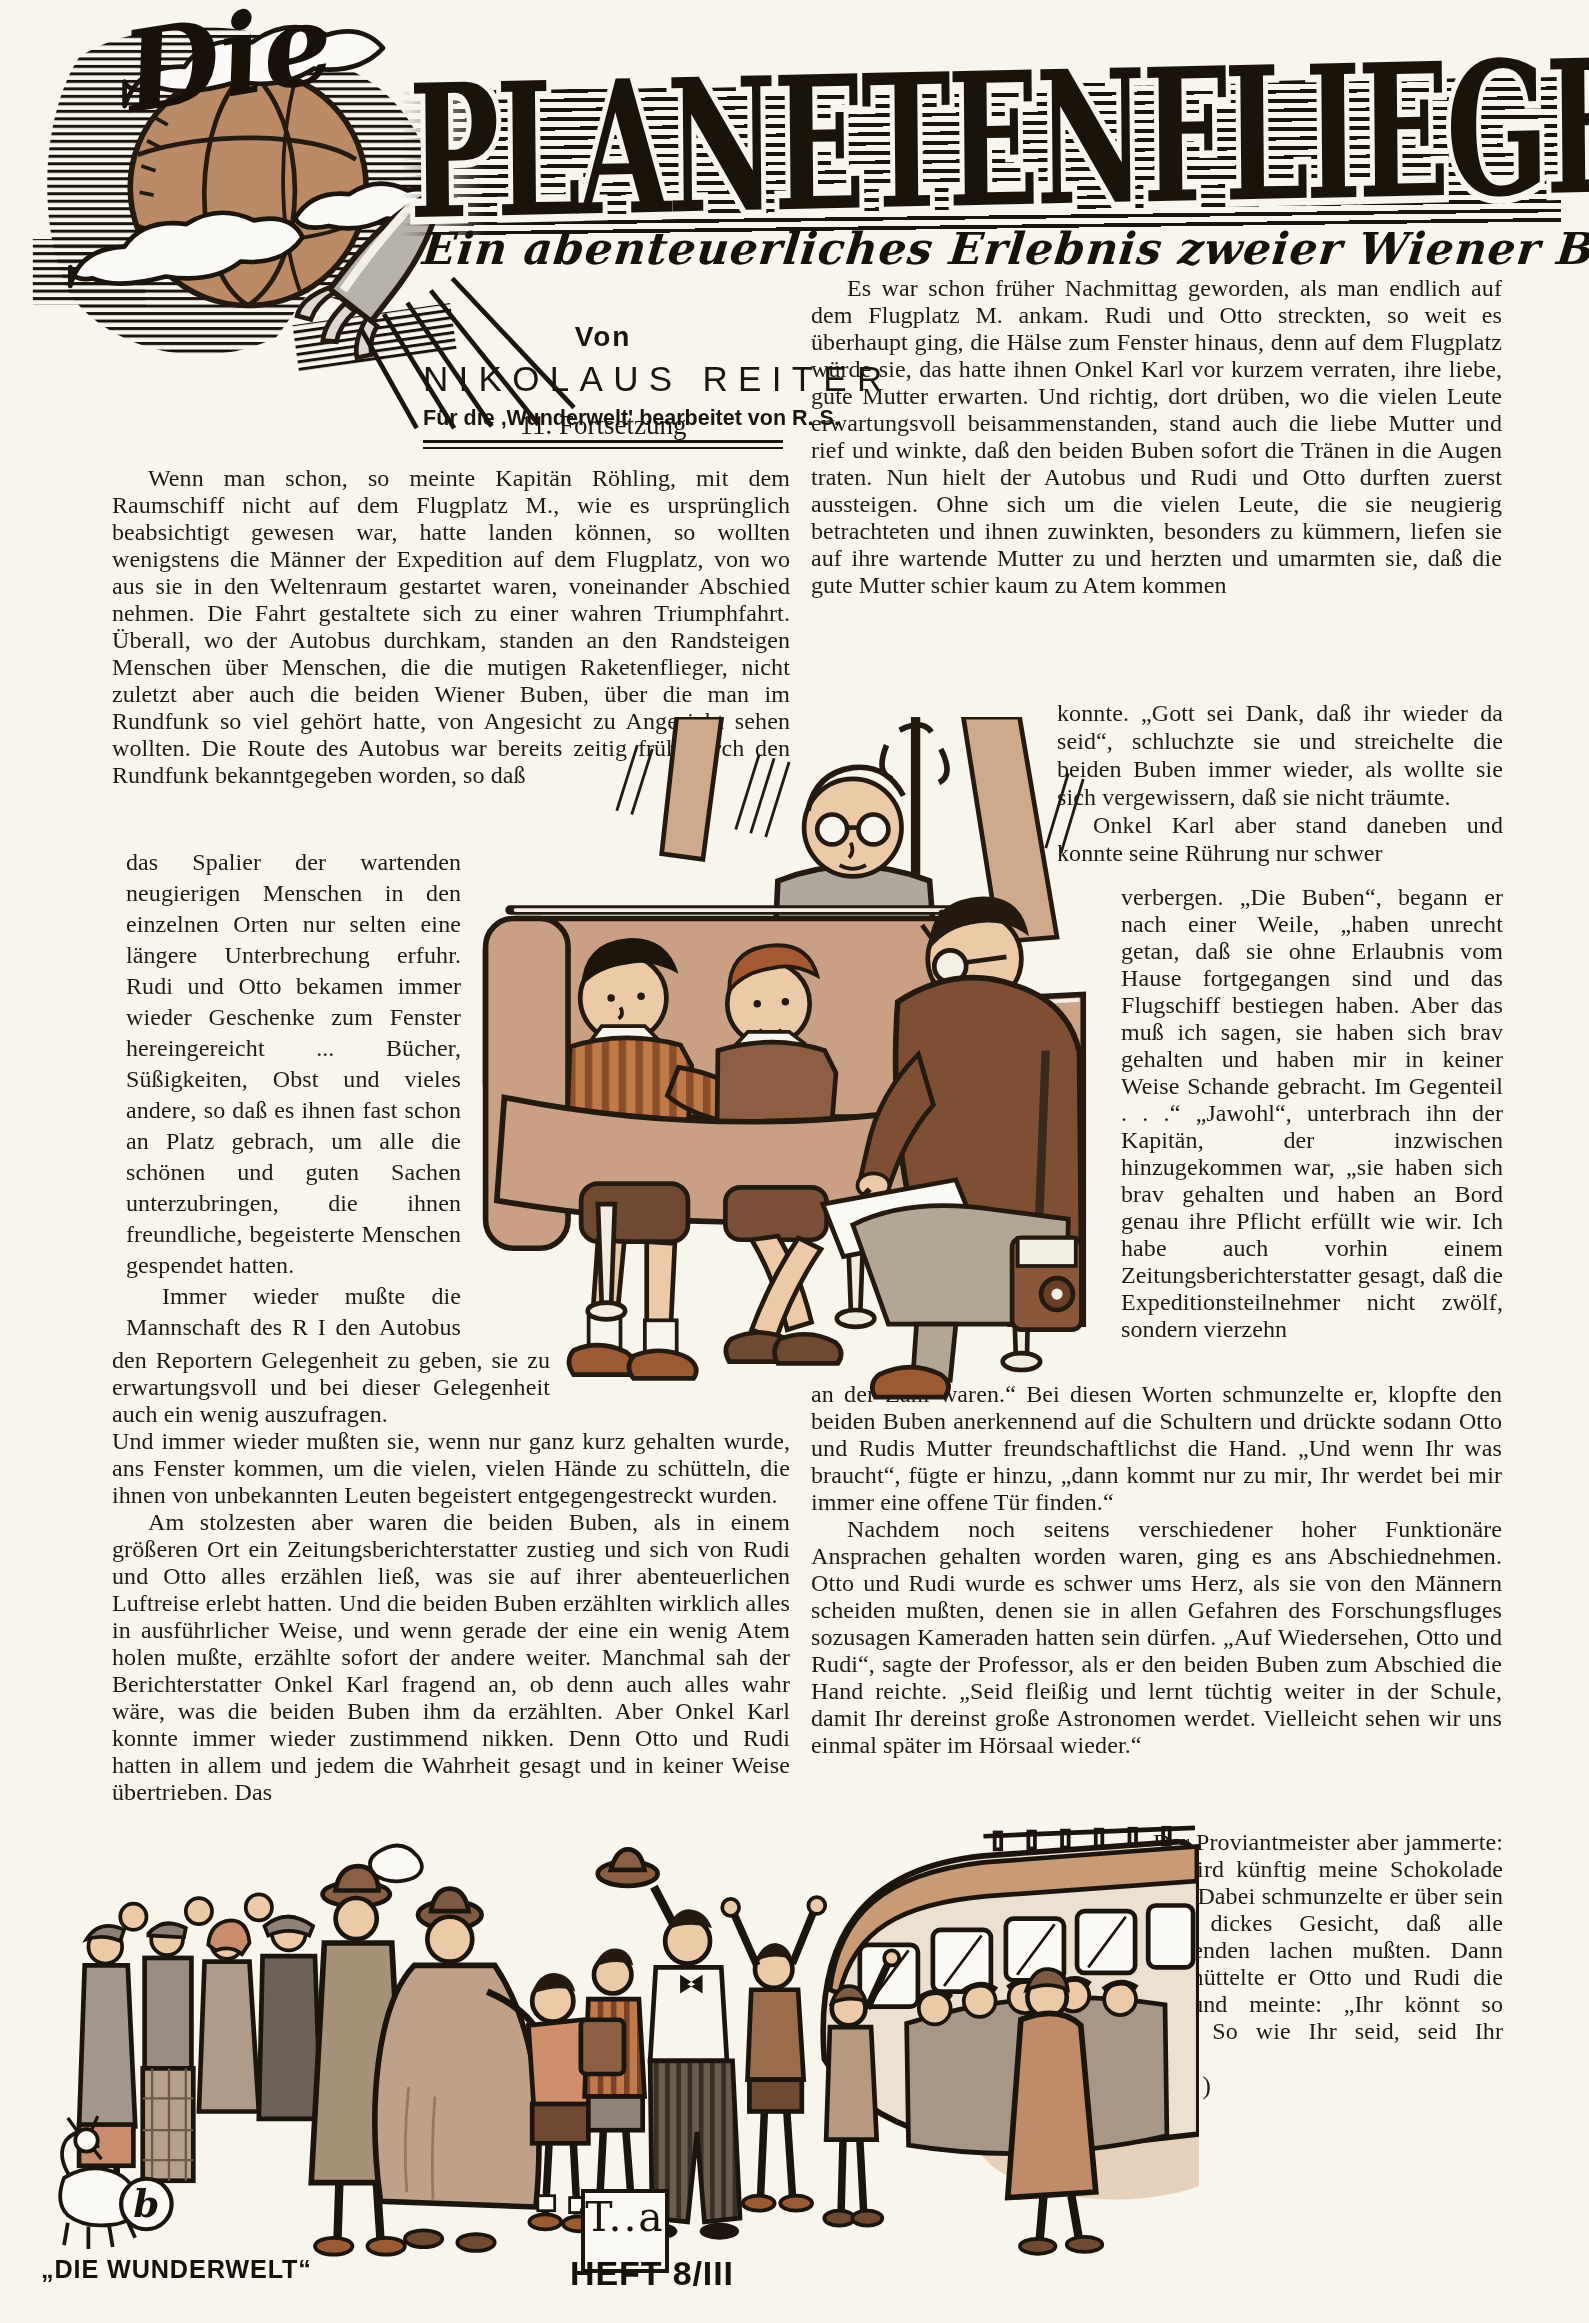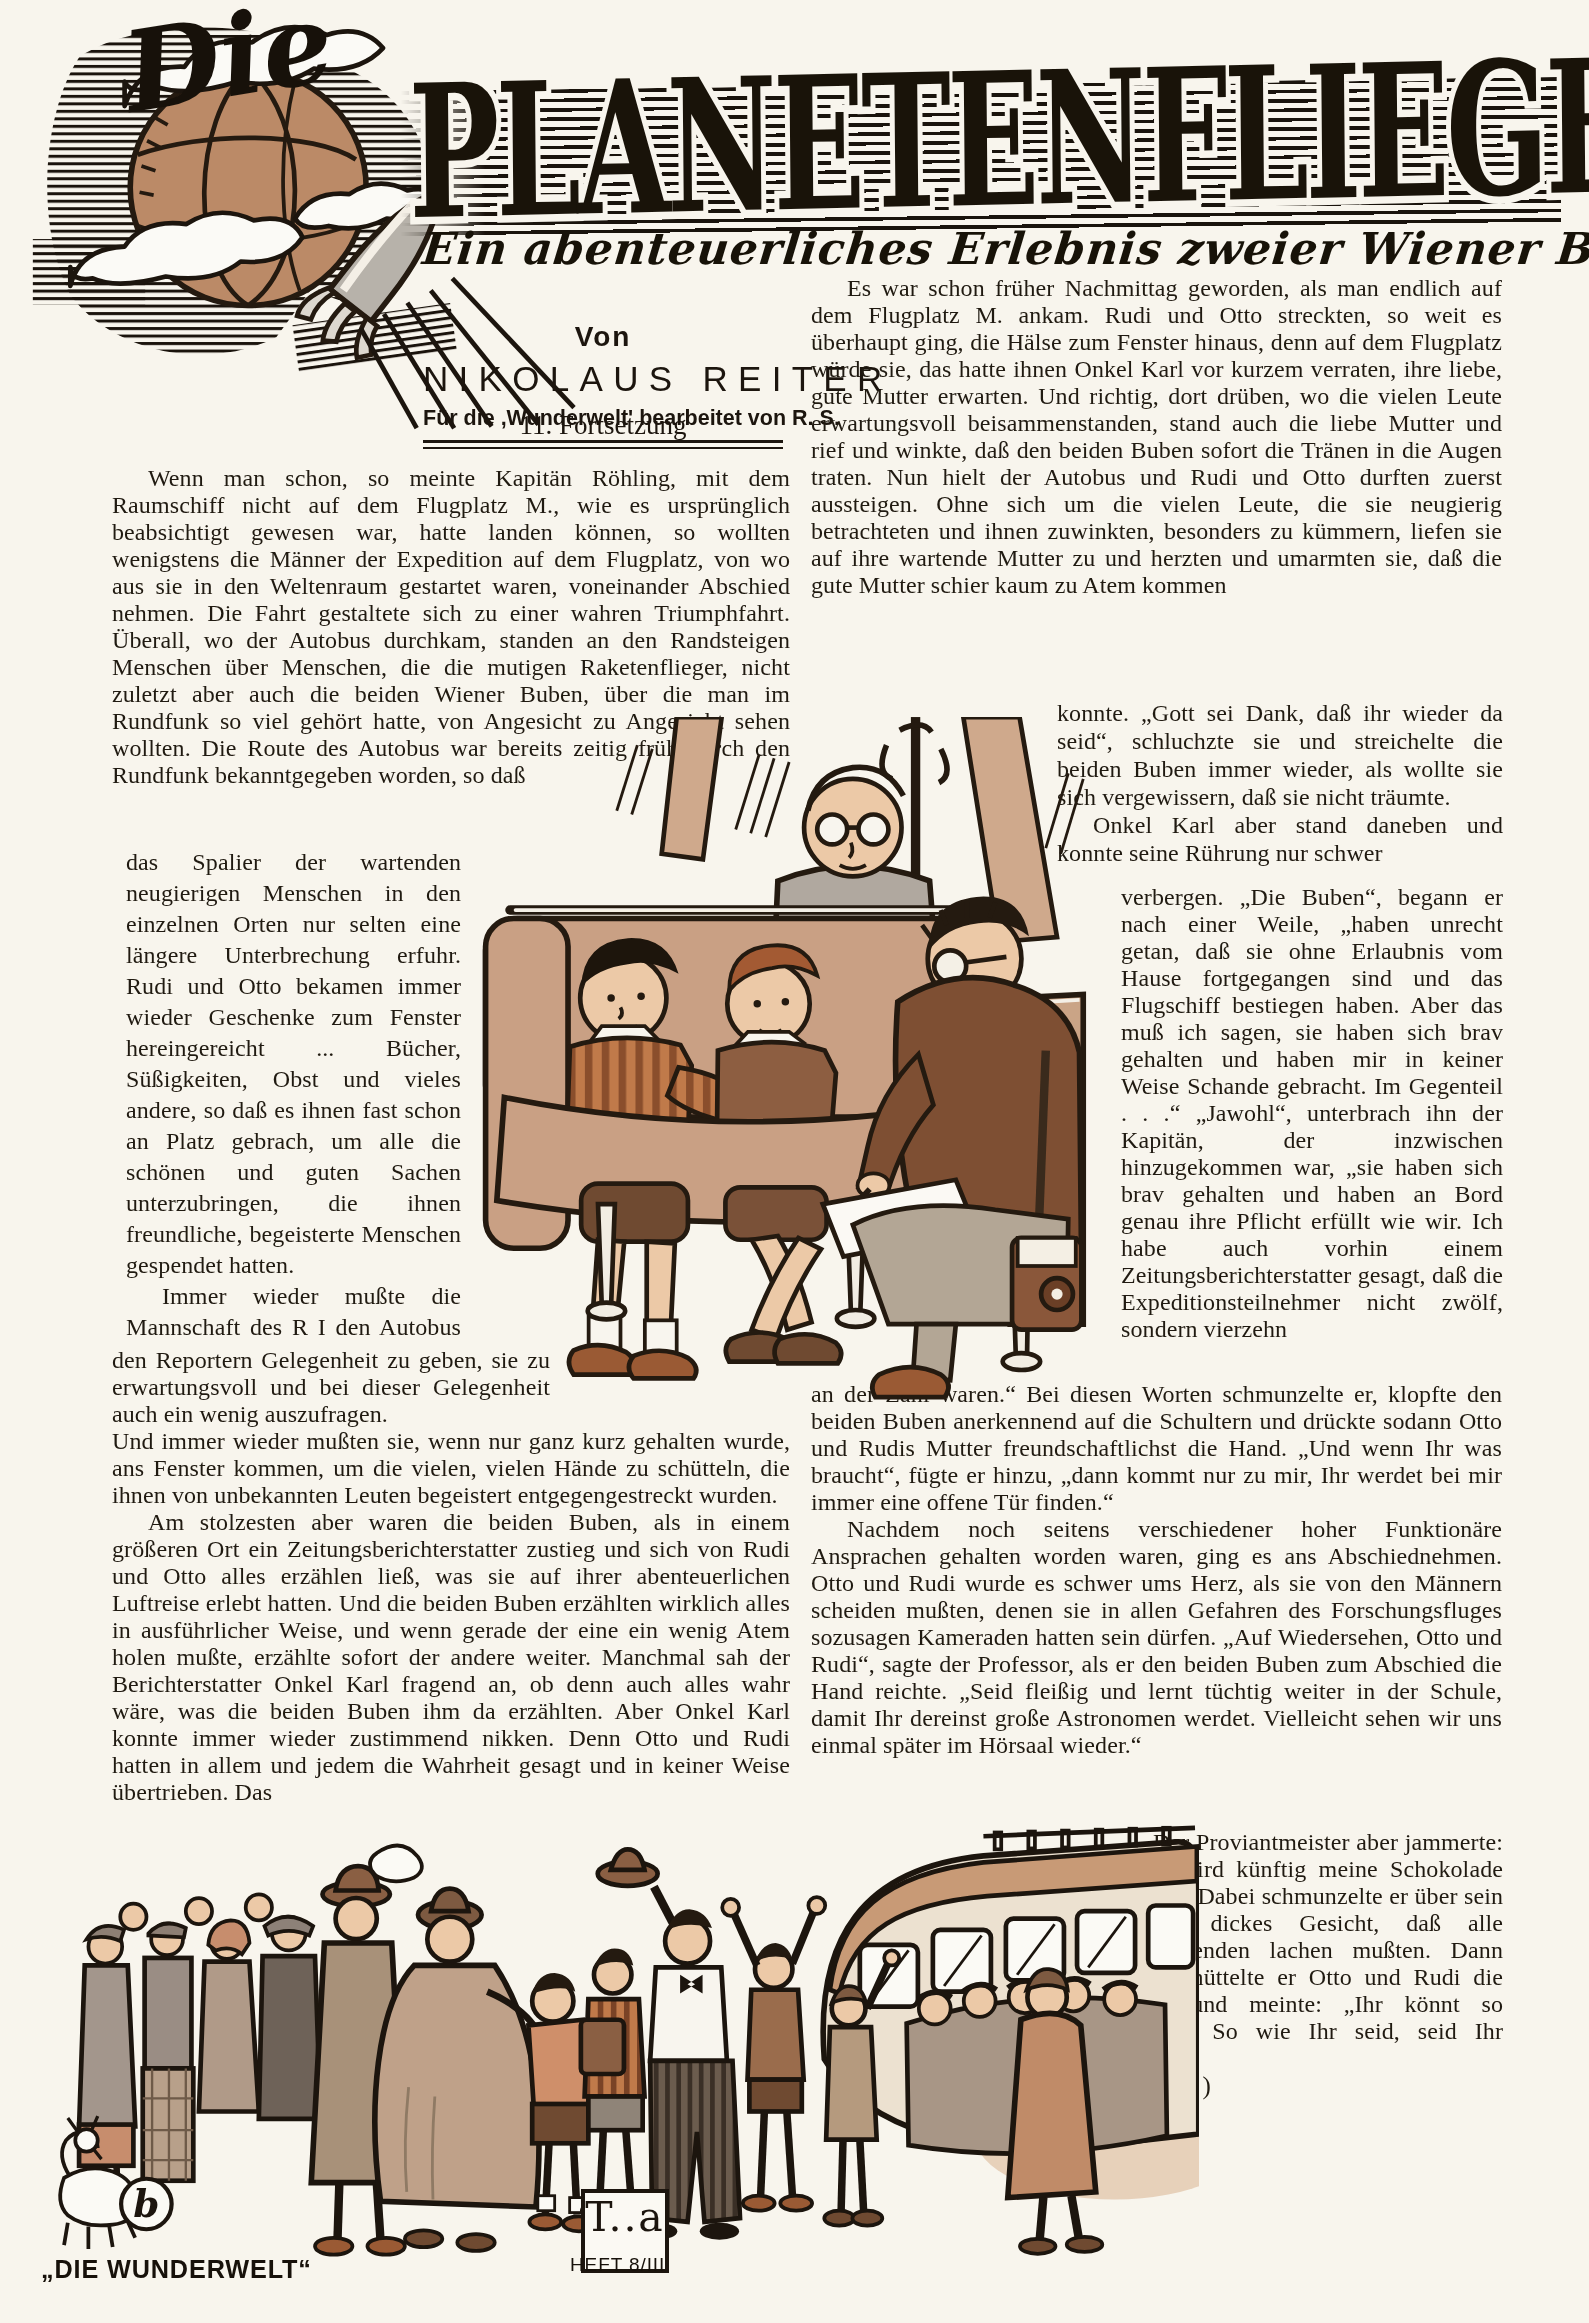--- a/index.html
+++ b/index.html
@@ -56,21 +56,21 @@
   .b-r2{line-height:28px;}
   .ende{text-align:left;font-size:25px;margin-top:15px;letter-spacing:1.9px;}
   
   .footer-mag{
     position:absolute;left:41px;top:2254px;
     font-family:"Liberation Sans",sans-serif;font-weight:bold;font-size:26px;
     color:#17110a;letter-spacing:0.9px;transform:scaleX(.97);transform-origin:left;
   }
   .footer-issue{
     position:absolute;left:570px;top:2254px;
-    font-family:"Liberation Sans",sans-serif;font-weight:normal;font-size:19px;
+    font-family:"Liberation Sans",sans-serif;font-weight:bold;font-size:34px;
     color:#17110a;letter-spacing:0.9px;
   }
   .monogram{
     position:absolute;left:581px;top:2189px;width:88px;height:84px;
     border:4.7px solid #1c150e;background:#fbf9f3;box-sizing:border-box;
     display:flex;justify-content:center;
     font-family:"DejaVu Serif",serif;font-size:41px;color:#1c150e;letter-spacing:1.9px;
   }
   svg{position:absolute;}
   .art-header{left:14px;top:4.7px;}

